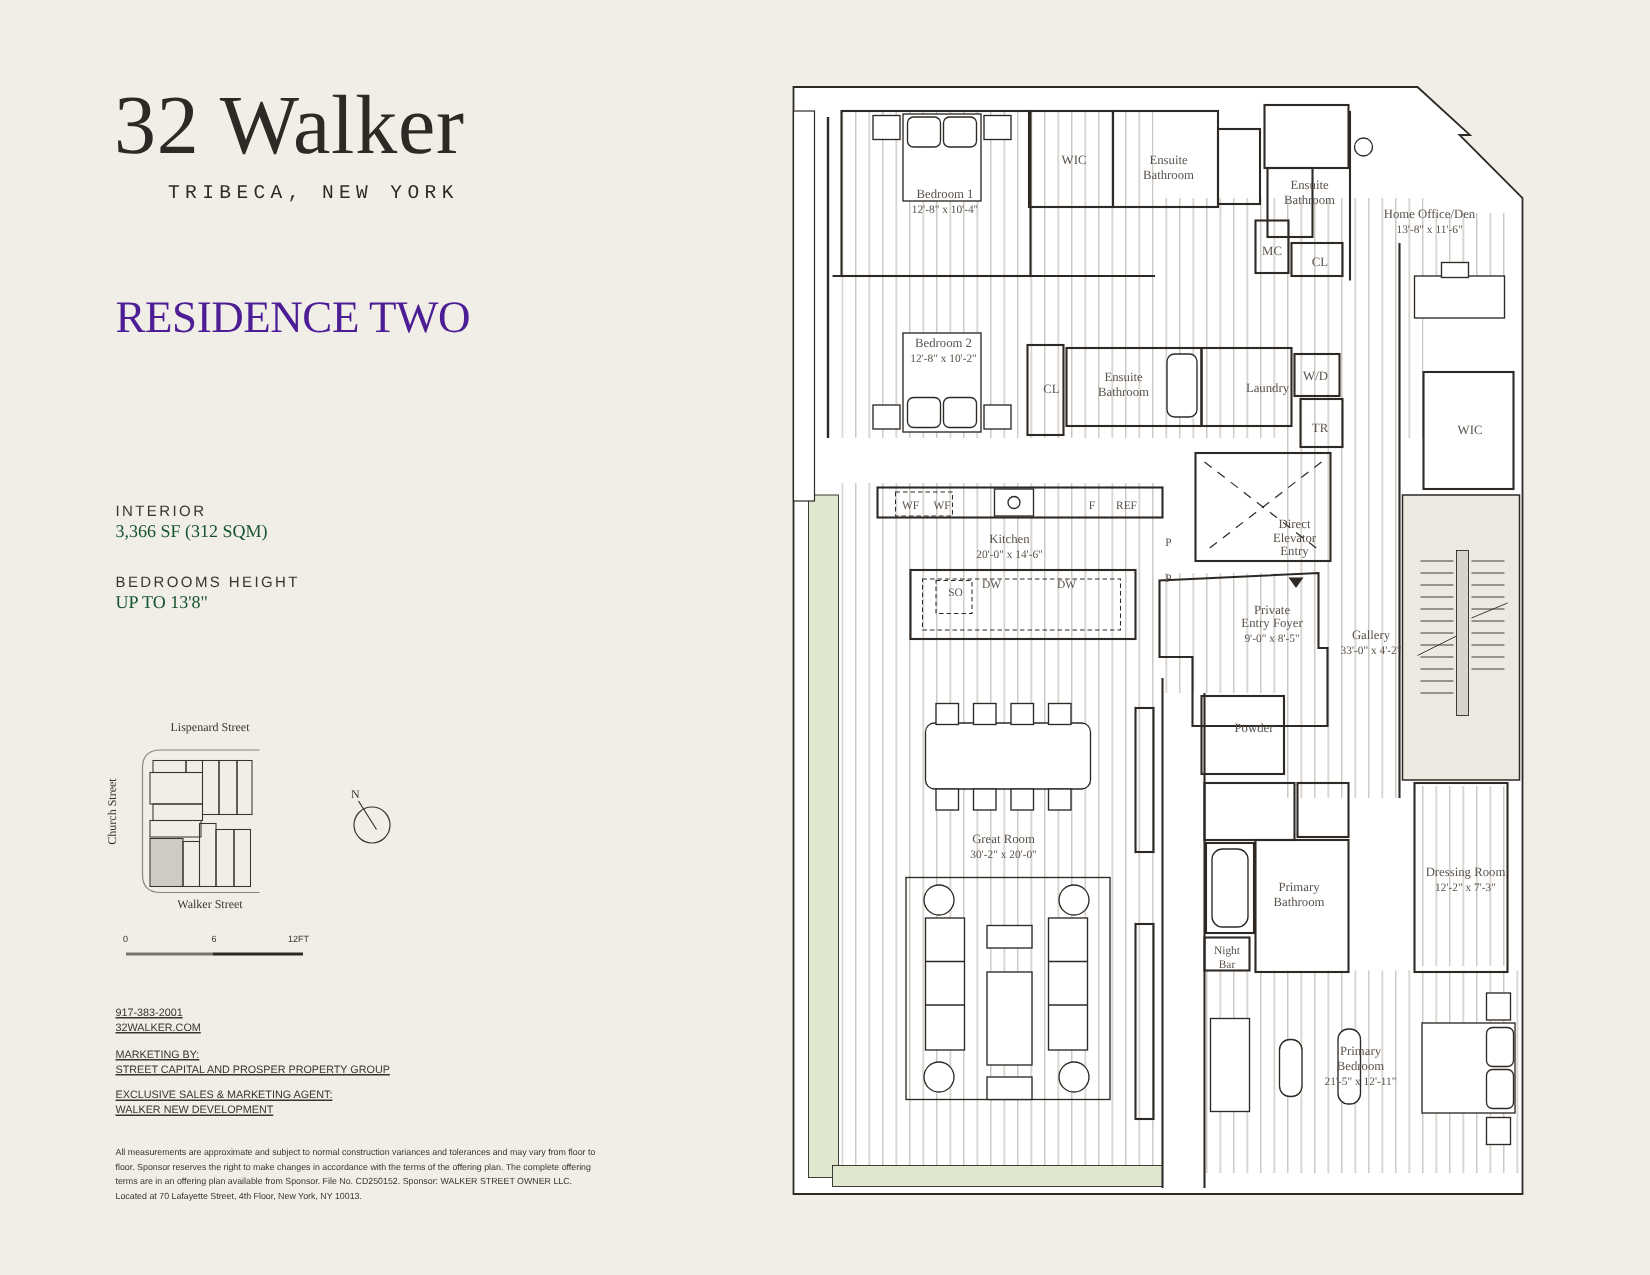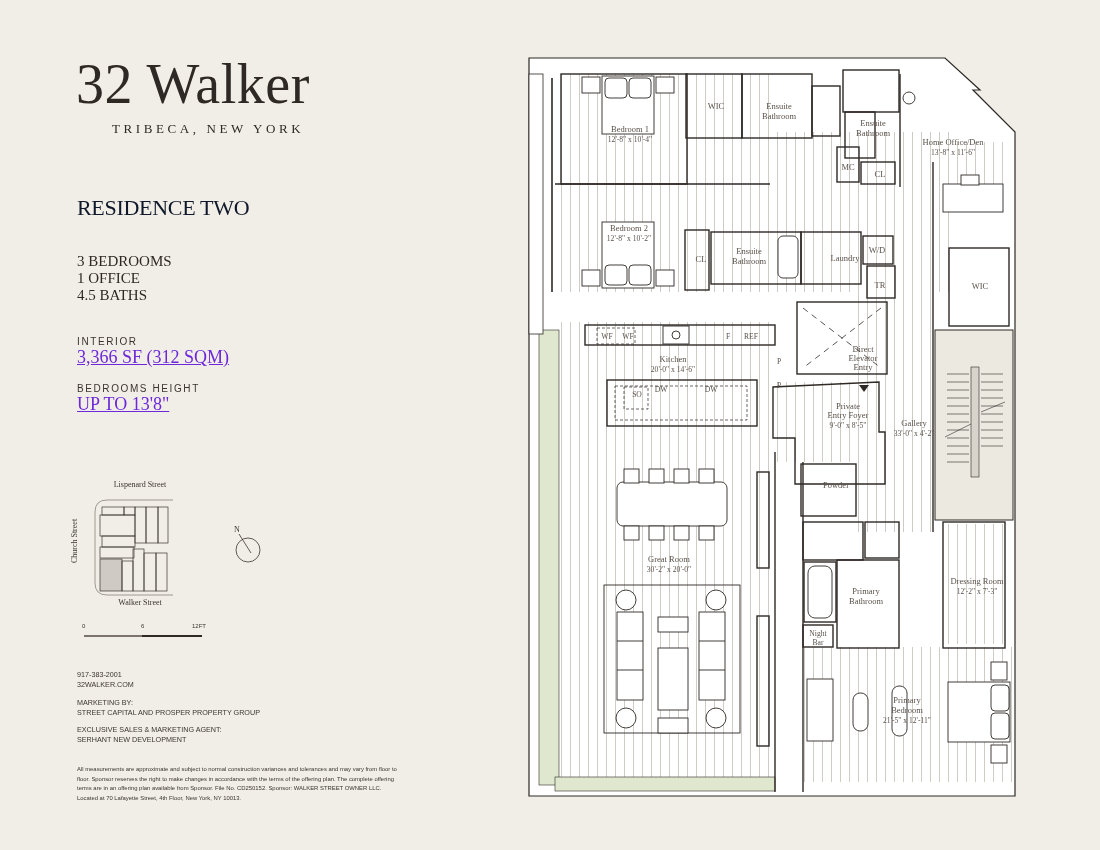--- a/index.html
+++ b/index.html
@@ -10,59 +10,54 @@
     position: relative;
   }
   .left { position: absolute; left: 0; top: 13px; width: 500px; height: 690px; margin-left: 40px; }
   .brand-title {
     position: absolute; left: 36px; top: 38px;
     font-family: "Liberation Serif", serif; font-weight: normal;
     font-size: 56px; letter-spacing: 0.5px; line-height: 66px; color: #2e2925;
   }
   .brand-sub {
     position: absolute; left: 72px; top: 108px;
-    font-family: Liberation Serif, serif; font-size: 13px;
+    font-family: Liberation Mono, monospace; font-size: 13px;
     letter-spacing: 3.6px; color: #2e2925;
   }
   .res-title {
     position: absolute; left: 37px; top: 182px;
-    font-size: 22px; letter-spacing: -0.3px; color: #0f172a;
+    font-size: 30px; letter-spacing: -0.3px; color: #4c1d95;
   }
   .specs { position: absolute; left: 37px; top: 240px; font-size: 15px; line-height: 17px; color: #2e2925; }
   .lbl {
     position: absolute; left: 37px;
     font-family: "Liberation Sans", sans-serif; font-size: 10px; font-weight: normal;
     letter-spacing: 1.6px; color: #3a3430;
   }
-  .val { position: absolute; left: 37px; font-size: 18px; color: #6d28d9; text-decoration: underline; }
+  .val { position: absolute; left: 37px; font-size: 12px; color: #14532d; }
   .small {
     position: absolute; left: 37px;
-    font-family: "Liberation Sans", sans-serif; font-size: 7.2px; line-height: 10px; color: #3a3430;
+    font-family: "Liberation Sans", sans-serif; font-size: 7.2px; line-height: 10px; color: #3a3430; text-decoration: underline;
   }
   .disclaimer {
     position: absolute; left: 37px; top: 752px; width: 320px;
     font-family: "Liberation Sans", sans-serif; font-size: 5.9px; line-height: 9.5px; color: #3a3430;
   }
   .plan { position: absolute; left: 525px; top: 52px; width: 520px; height: 750px; }
   .rlabel { font-family: "Liberation Serif", serif; font-size: 8.5px; fill: #5a524b; text-anchor: middle; }
   .rlabel-sm { font-family: "Liberation Serif", serif; font-size: 7.6px; fill: #5a524b; text-anchor: middle; }
 </style>
 </head>
 <body>
 
 <div class="left">
   <div class="brand-title">32 Walker</div>
   <div class="brand-sub">TRIBECA, NEW YORK</div>
 
   <div class="res-title">RESIDENCE TWO</div>
-  <div class="specs">
-    <div>3 BEDROOMS</div>
-    <div>1 OFFICE</div>
-    <div>4.5 BATHS</div>
-  </div>
 
   <div class="lbl" style="top:323px">INTERIOR</div>
   <div class="val" style="top:334px">3,366 SF (312 SQM)</div>
   <div class="lbl" style="top:370px">BEDROOMS HEIGHT</div>
   <div class="val" style="top:381px">UP TO 13'8"</div>
 
   <svg style="position:absolute;left:25px;top:460px" width="210" height="175" viewBox="0 0 210 175">
     <text x="75" y="14" font-family="Liberation Serif, serif" font-size="8" fill="#3a3430" text-anchor="middle">Lispenard Street</text>
     <text x="75" y="132" font-family="Liberation Serif, serif" font-size="8" fill="#3a3430" text-anchor="middle">Walker Street</text>
     <text x="12" y="68" font-family="Liberation Serif, serif" font-size="8" fill="#3a3430" text-anchor="middle" transform="rotate(-90 12 68)">Church Street</text>
@@ -99,21 +94,21 @@
   <div class="small" style="top:657px">
     <div>917-383-2001</div>
     <div>32WALKER.COM</div>
   </div>
   <div class="small" style="top:685px">
     <div>MARKETING BY:</div>
     <div>STREET CAPITAL AND PROSPER PROPERTY GROUP</div>
   </div>
   <div class="small" style="top:712px">
     <div>EXCLUSIVE SALES &amp; MARKETING AGENT:</div>
-    <div>SERHANT NEW DEVELOPMENT</div>
+    <div>WALKER NEW DEVELOPMENT</div>
   </div>
   <div class="disclaimer">All measurements are approximate and subject to normal construction variances and tolerances and may vary from floor to floor. Sponsor reserves the right to make changes in accordance with the terms of the offering plan. The complete offering terms are in an offering plan available from Sponsor. File No. CD250152. Sponsor: WALKER STREET OWNER LLC. Located at 70 Lafayette Street, 4th Floor, New York, NY 10013.</div>
 </div>
 
 <svg class="plan" viewBox="0 0 520 750" width="520" height="750">
   <defs>
     <pattern id="floor" width="9" height="10" patternUnits="userSpaceOnUse">
       <rect width="9" height="10" fill="#ffffff"></rect>
       <line x1="0.5" y1="0" x2="0.5" y2="10" stroke="#c9c6c0" stroke-width="0.9"></line>
     </pattern>

